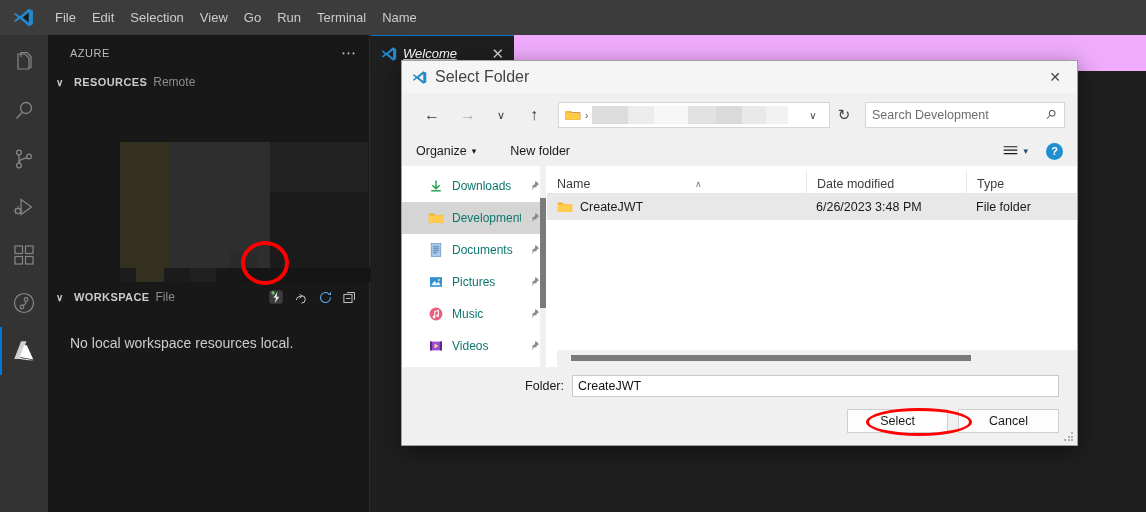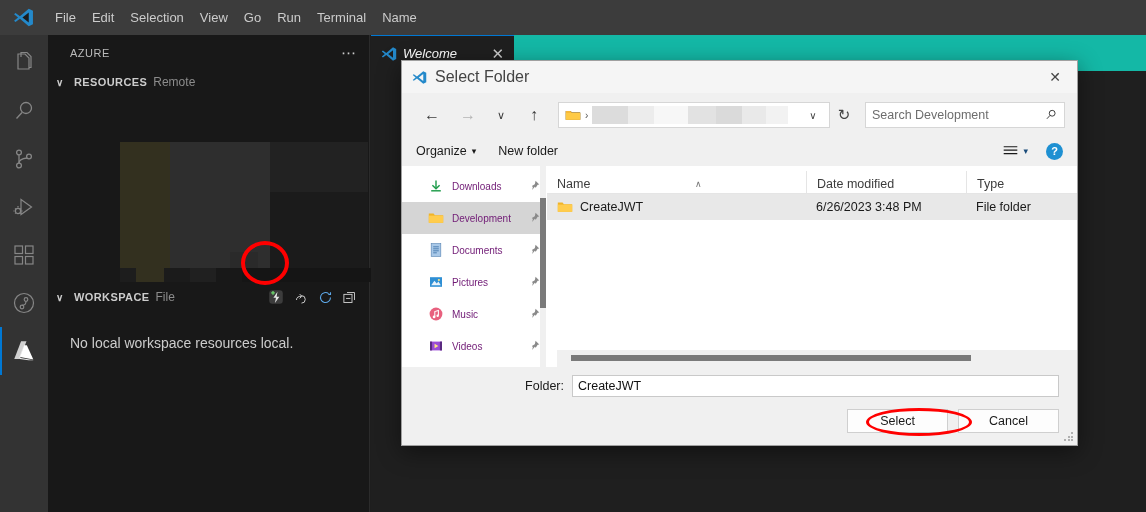--- a/index.html
+++ b/index.html
@@ -59,21 +59,21 @@
   .header-actions { margin-left:auto; display:flex; align-items:center; gap:9px; padding-right:12px; }
 
   
   .redacted { position:absolute; left:72px; top:107px; width:254px; height:135px; }
   .redacted i { position:absolute; display:block; }
 
   .empty-msg { padding:22px 0 0 22px; font-size:14px; color:#cccccc; }
 
   
   .editor { position:absolute; top:35px; left:371px; right:0; bottom:0; background:#1f1f1f; }
-  .tabbar { height:36px; background:#14b8a6; display:flex; }
+  .tabbar { height:36px; background:#f0abfc; display:flex;text-decoration:underline; }
   .tab {
     width:143px; height:36px; background:#1f1f1f;
     display:flex; align-items:center; gap:6px; padding:0 10px;
     border-top:1px solid #0078d4; position:relative;
   }
   .tab-label { font-size:13px; font-style:italic; color:#ffffff; flex:1; }
   .tab-close { font-size:15px; color:#cccccc; line-height:1; }
 
   
   .dialog {
@@ -115,38 +115,38 @@
   }
   .searchbox input {
     flex:1; border:none; outline:none; font-size:12.5px; color:#333;
     font-family:"Liberation Sans", sans-serif; background:transparent;
   }
   .searchbox input::placeholder { color:#6d6d6d; }
 
   
   .cmdbar {
     height:28px; display:flex; align-items:center; padding:0 14px;
-    font-size:12.5px; color:#1a1a1a; gap:0;
+    font-size:12.5px; color:#1a1a1a; gap:12px;
   }
   .cmd-item { padding:0 10px 0 0; display:flex; align-items:center; gap:5px; }
   .cmd-right { margin-left:auto; display:flex; align-items:center; gap:4px; }
   .help-btn {
     width:17px; height:17px; border-radius:50%; background:#1e90d2; color:#fff;
     font-size:11px; font-weight:bold; display:flex; align-items:center; justify-content:center;
   }
 
   
   .dlg-body { position:absolute; left:0; right:0; top:105px; bottom:78px; display:flex; background:#fff; }
   .tree {
     width:145px; background:#fff; padding-top:4px; position:relative;
     border-right:1px solid #fff;
   }
   .tree-item {
     height:32px; display:flex; align-items:center; gap:8px; padding:0 6px 0 26px;
-    font-size:10px; color:#701a75; position:relative;
+    font-size:12px; color:#0f766e; position:relative;
   }
   .tree-item.sel { background:#d5d5d5; }
   .tree-label { flex:1; overflow:hidden; white-space:nowrap; }
   .pin { color:#8a8a8a; font-size:11px; }
   .tree-scroll {
     position:absolute; right:0; top:32px; width:6px; height:110px; background:#7a7a7a;
   }
   .tree-track { position:absolute; right:0; top:0; bottom:0; width:6px; background:#f0f0f0; }
 
   .listpane { flex:1; position:relative; background:#fff; }

